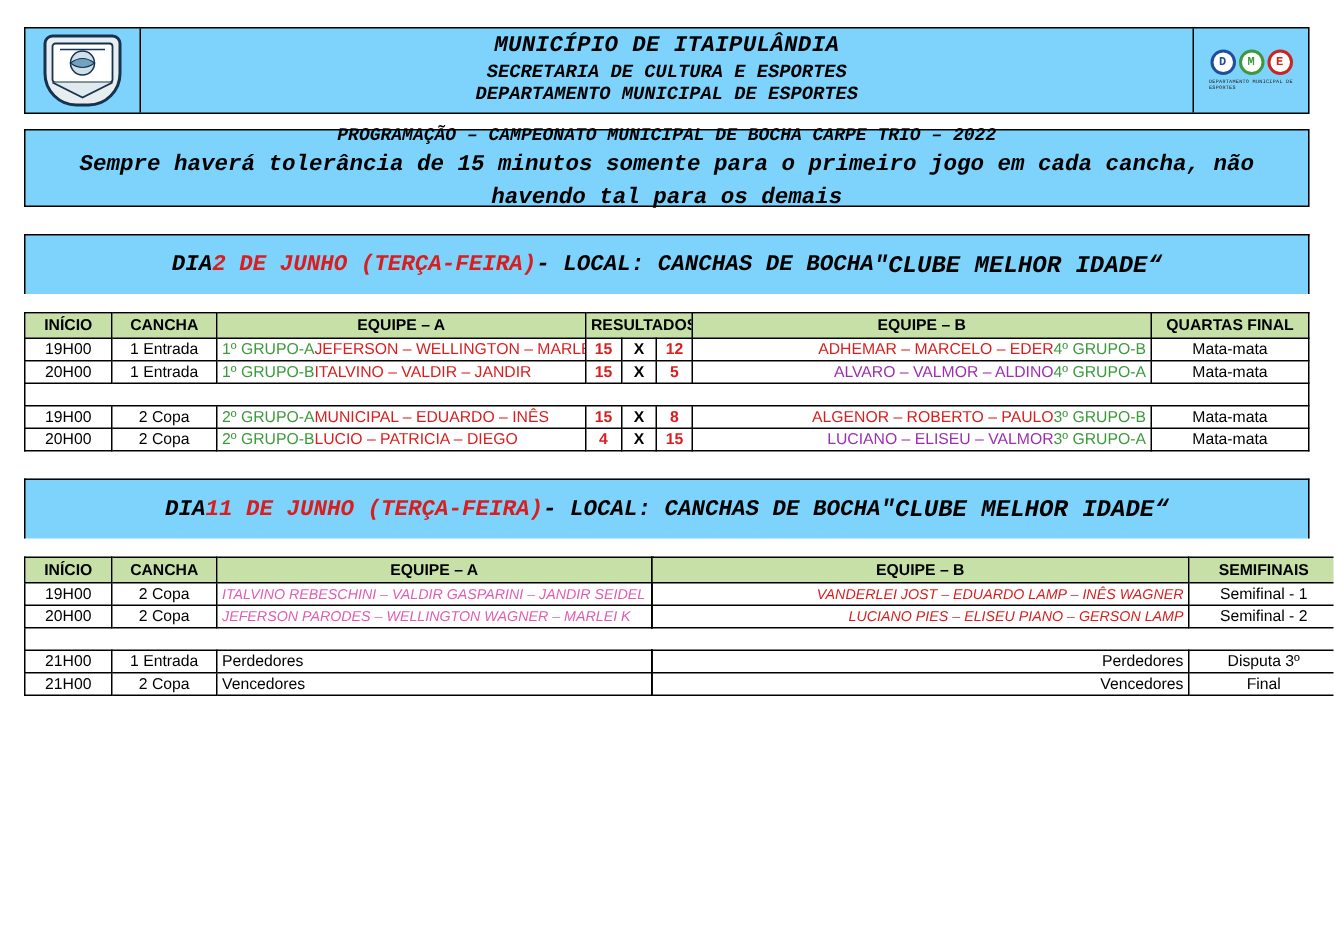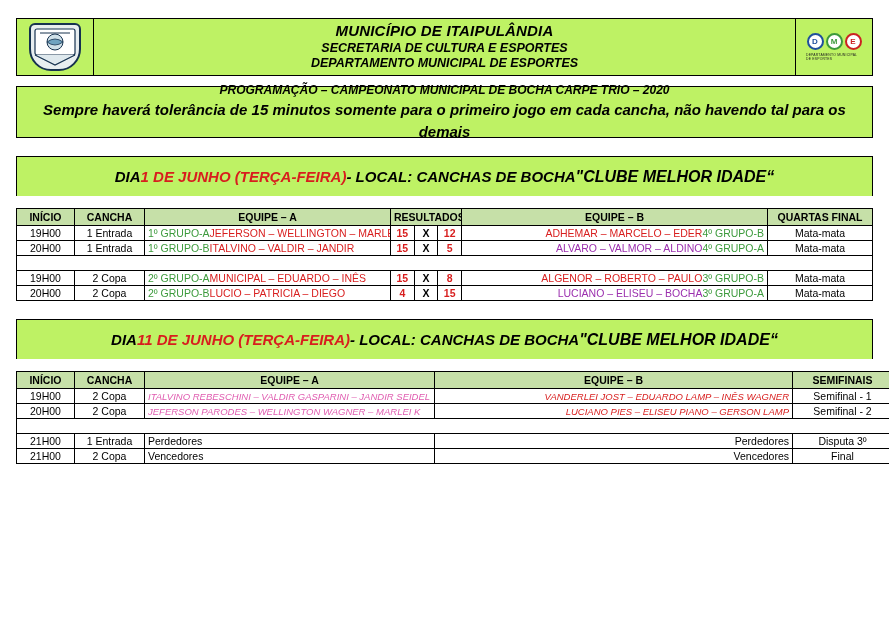--- a/index.html
+++ b/index.html
@@ -17,23 +17,24 @@
   }
   .page {
     width: 889px;
     height: 632px;
     position: relative;
     padding: 0;
     box-sizing: border-box;
   }
   .band {
     margin: 0 16px;
-    background: #bef264;
+    background: #7dd3fc;
     border: 1px solid #000;
     box-sizing: border-box;
+    font-family: Liberation Mono, monospace;
   }
   
   .header {
     margin-top: 18px;
     height: 58px;
     display: flex;
     align-items: stretch;
   }
   .header-logo-left {
     width: 76px;
@@ -250,28 +251,28 @@
           <div class="dme-c b">D</div>
           <div class="dme-c g">M</div>
           <div class="dme-c r">E</div>
         </div>
         <div class="dme-txt">DEPARTAMENTO MUNICIPAL DE ESPORTES</div>
       </div>
     </div>
   </div>
 
   <div class="band program">
-    <div class="p1">PROGRAMAÇÃO – CAMPEONATO MUNICIPAL DE BOCHA CARPE TRIO – 2020</div>
+    <div class="p1">PROGRAMAÇÃO – CAMPEONATO MUNICIPAL DE BOCHA CARPE TRIO – 2022</div>
     <div class="p2">Sempre haverá tolerância de 15 minutos somente para o primeiro jogo em cada cancha, não havendo tal para os demais</div>
   </div>
 
 
   <div class="band day-band">
     <span>DIA </span>
-      <span class="red">1 DE JUNHO (TERÇA-FEIRA)</span>
+      <span class="red">2 DE JUNHO (TERÇA-FEIRA)</span>
       <span> - LOCAL: CANCHAS DE BOCHA </span>
       <span class="club">"CLUBE MELHOR IDADE“</span>
   </div>
 
   <table class="sched tbl1">
     <thead>
       <tr>
         <th class="c-inicio">INÍCIO</th>
         <th class="c-cancha">CANCHA</th>
         <th class="c-eqa">EQUIPE – A</th>
@@ -351,21 +352,21 @@
           <div class="eq-a-inner">
             <span class="grp">2º GRUPO-B</span>
             <span class="names nm-red">LUCIO – PATRICIA – DIEGO</span>
           </div>
         </td>
         <td class="c-res1 score-red">4</td>
         <td class="c-resx">X</td>
         <td class="c-res2 score-red">15</td>
         <td class="c-eqb">
           <div class="eq-b-inner">
-            <span class="names nm-purple">LUCIANO – ELISEU – BOCHA</span>
+            <span class="names nm-purple">LUCIANO – ELISEU – VALMOR</span>
             <span class="grp">3º GRUPO-A</span>
           </div>
         </td>
         <td class="c-final">Mata-mata</td>
       </tr>
     </tbody>
   </table>
 
 
   <div class="band day-band">

